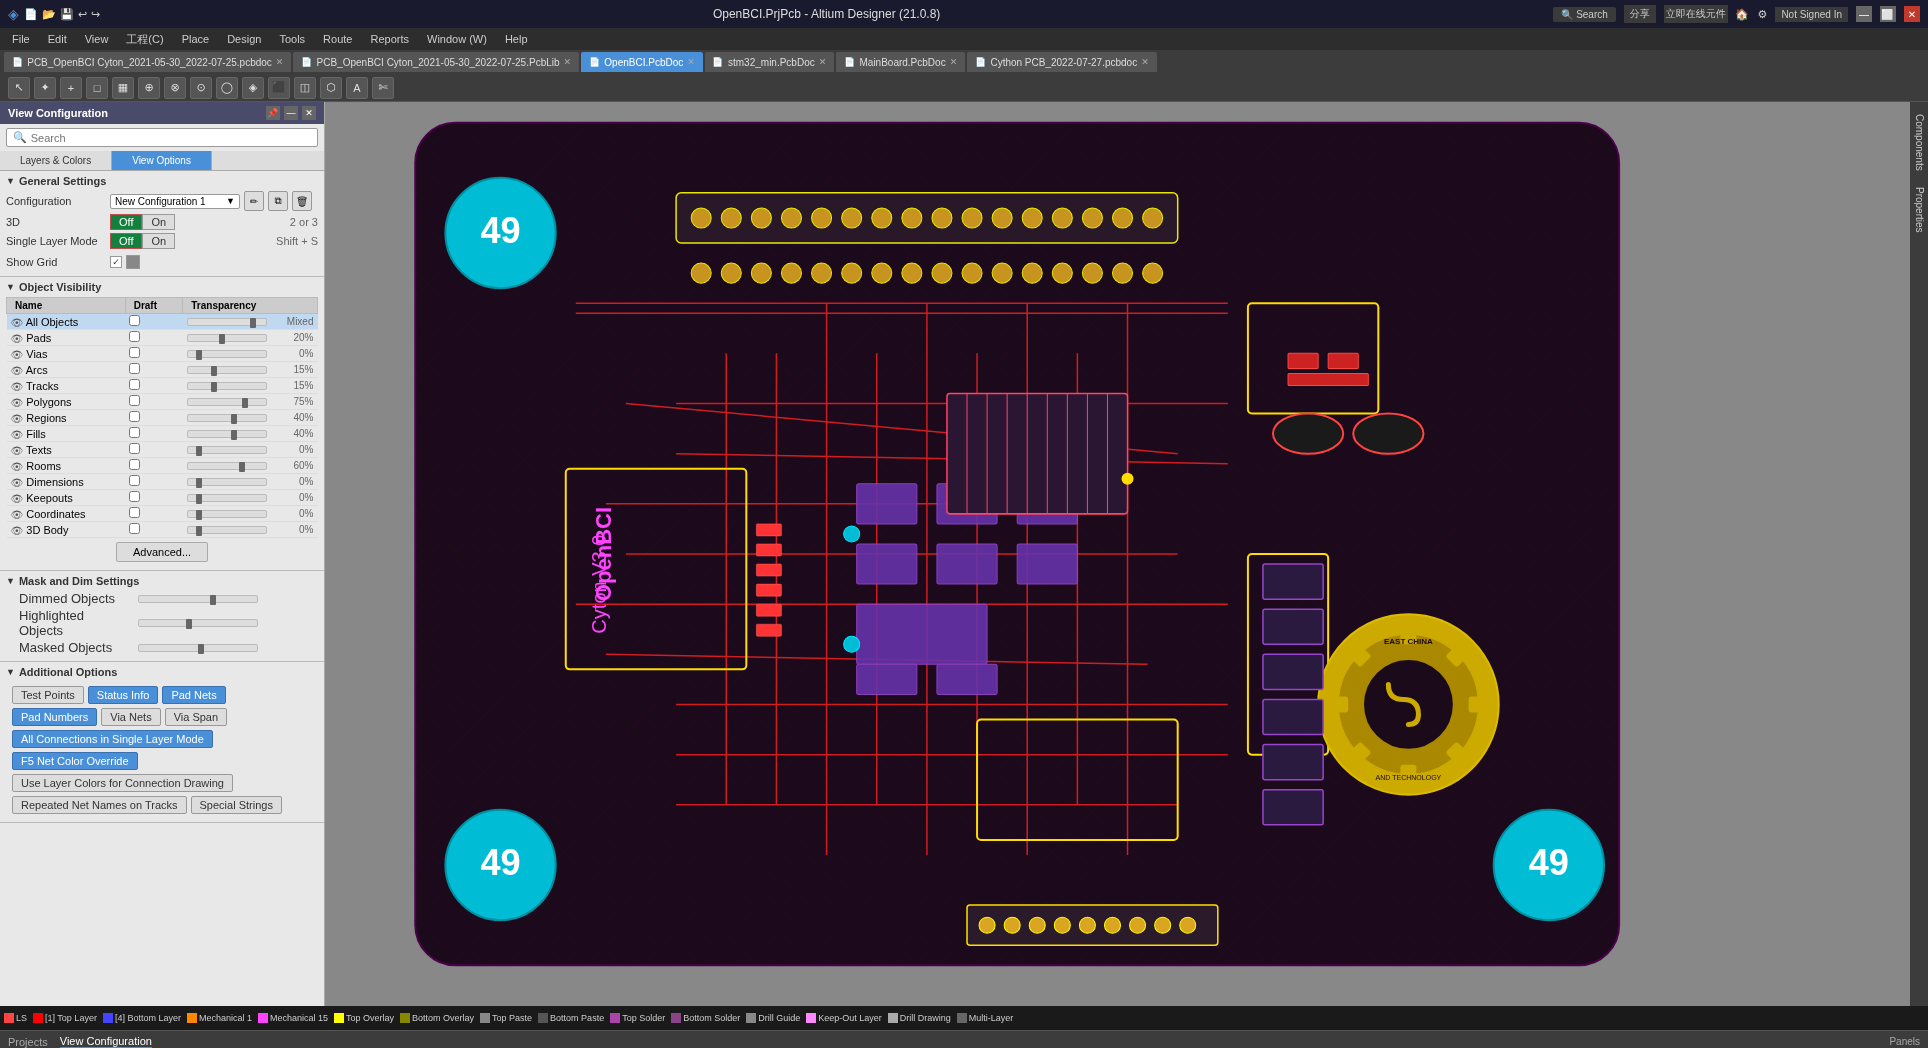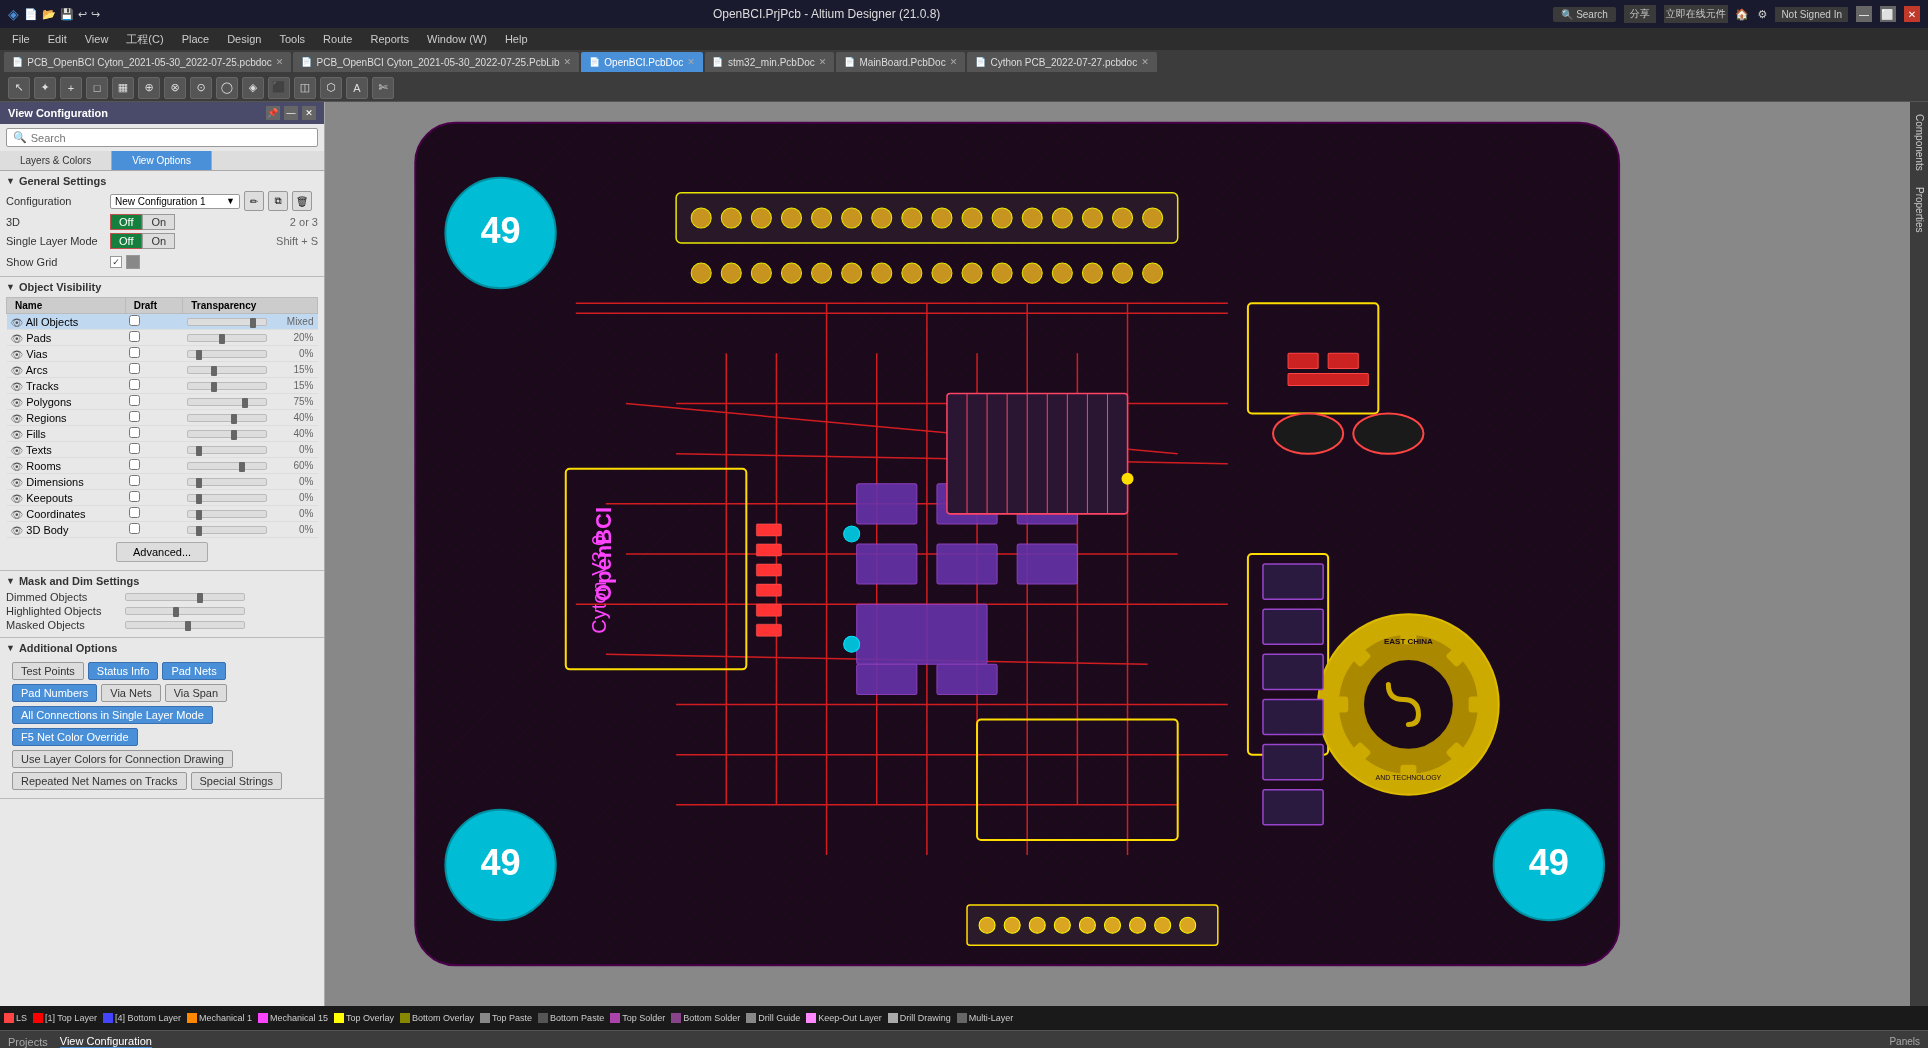--- a/index.html
+++ b/index.html
@@ -162,21 +162,21 @@
 
     
     .bottom-panel-tabs {
       display: flex; align-items: center; background: #3c3c3c; height: 22px;
       padding: 0 8px; gap: 12px; border-top: 1px solid #555;
     }
     .bottom-tab { color: #aaa; font-size: 11px; cursor: pointer; }
     .bottom-tab.active { color: #fff; border-bottom: 2px solid #4a90d9; }
 
     
-    .mask-slider-row { display: flex; align-items: center; gap: 9px; margin: 2px 0; font-size: 11px; }
+    .mask-slider-row { display: flex; align-items: center; gap: 9px; margin: 2px 13px; font-size: 13px; }
     .mask-label { width: 110px; color: #333; }
     .mask-slider { width: 120px; height: 8px; background: #ddd; border: 1px solid #bbb; border-radius: 2px; position: relative; cursor: pointer; }
 
     .panel-scroll { overflow-y: auto; flex: 1; }
   </style>
 </head>
 <body>
 
 <div class="title-bar">
   <div class="title-bar-left">

